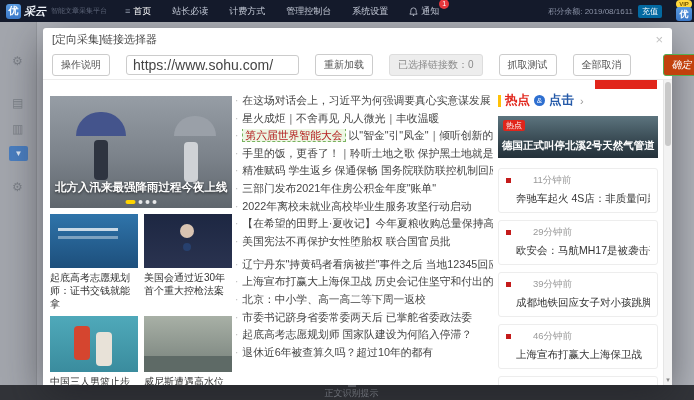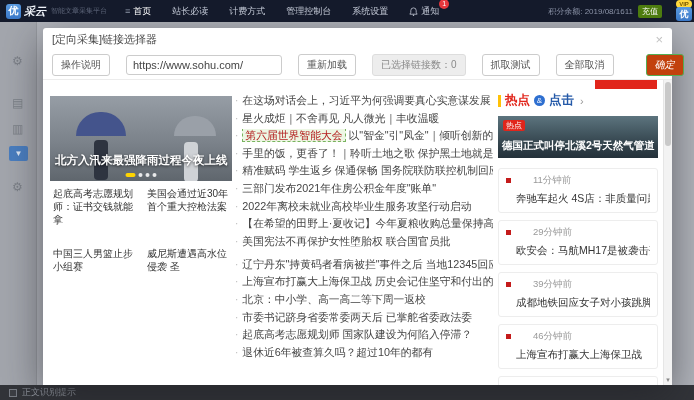--- a/index.html
+++ b/index.html
@@ -16,71 +16,71 @@
   .tagline { color:#5d6579; font-size:7px; margin-right:18px; }
   .nav { display:flex; align-items:center; gap:21px; }
   .nav-item { color:#c3c9d6; font-size:9px; cursor:pointer; display:flex; align-items:center; gap:3px; position:relative; }
   .nav-item.active { color:#ffffff; }
   .menu-glyph { font-size:9px; color:#8e96a8; }
   .badge { position:absolute; top:-6px; right:-10px; min-width:10px; height:10px; background:#e6373d;
     border-radius:6px; color:#fff; font-size:7px; display:flex; align-items:center; justify-content:center; padding:0 2px; }
   .bell { width:9px; height:9px; }
   .hd-right { margin-left:auto; display:flex; align-items:center; gap:5px; margin-right:26px; }
   .balance { color:#8a92a6; font-size:8px; }
-  .recharge { background:#4d7c0f; color:#fff; font-size:8px; padding:1px 4px; border-radius:2px; cursor:pointer; }
+  .recharge { background:#0369a1; color:#fff; font-size:8px; padding:1px 4px; border-radius:2px; cursor:pointer; }
   .vip-corner { position:absolute; right:2px; top:0px; z-index:40; display:flex; flex-direction:column; align-items:center; }
   .vip-pill { background:#ffd83d; color:#7a5b00; font-size:6px; font-weight:bold; border-radius:5px; padding:0 3px; line-height:8px; }
   .vip-sq { width:16px; height:14px; background:linear-gradient(180deg,#5a9ae0,#3a78c8); border-radius:3px;
     color:#fff; font-size:9px; font-weight:bold; display:flex; align-items:center; justify-content:center; margin-top:-1px; }
 
   
   .underlay { position:absolute; top:22px; left:0; right:0; bottom:0; background:#b2b5bc; }
   .under-left { position:absolute; top:0; left:0; width:37px; bottom:0; background:#a3a6ad; border-right:1px solid #96999f; }
   .under-icon { position:absolute; left:12px; color:#7c8088; font-size:12px; }
   .funnel-sq { position:absolute; left:9px; top:124px; width:19px; height:15px; background:#4a7ec0;
     border-radius:2px; color:#dfe8f5; font-size:8px; display:flex; align-items:center; justify-content:center; }
   .bottom-bar { position:absolute; left:0; right:0; bottom:0; height:15px; background:#323439;
-    display:flex; align-items:center; gap:5px; padding-left:9px; }
+    display:flex; align-items:center; padding-left:9px;flex-direction:column; }
   .chk { width:8px; height:8px; border:1px solid #787c84; background:#3c3e44; }
   .bottom-label { color:#8f949c; font-size:9px; }
 
   
   .modal { position:absolute; left:43px; top:28px; width:629px; height:357px; background:#fff;
     border-radius:3px; box-shadow:0 12px 40px rgba(30,30,35,.55); z-index:20; display:flex; flex-direction:column; }
   .modal-head { height:22px; display:flex; align-items:center; justify-content:space-between; padding:0 9px;gap:45px; }
   .modal-title { font-size:11px; color:#4a4a4a; }
   .modal-close { color:#c2c2c2; font-size:13px; cursor:pointer; line-height:1; }
   .toolbar { height:30px; display:flex; align-items:center; gap:16px; padding:0 9px; border-bottom:1px solid #ececec; }
   .btn { font-size:10px; color:#555; background:#fff; border:1px solid #ccc; border-radius:3px;
     padding:3px 8px; cursor:pointer; white-space:nowrap; }
   .btn-green { background:#c2410c; border-color:#54ad54; color:#fff;font-style:italic; }
-  .url-input { width:173px; height:20px; border:1px solid #ccc; border-radius:3px; font-size:11px;
+  .url-input { width:173px; height:20px; border:1px solid #ccc; border-radius:3px; font-size:14px;
     color:#444; padding:0 6px; font-family:"Liberation Sans",sans-serif; }
   .count-field { background:#ededed; border:1px solid #ddd; color:#8a8a8a; font-size:10px;
     padding:3px 8px; border-radius:3px; white-space:nowrap; }
   .spacer { flex:1; }
 
   
   .page { flex:1; position:relative; background:#fff; overflow:hidden; }
   .red-banner { position:absolute; left:552px; top:0; width:62px; height:9px; background:#e1251b; }
 
   .col-left { position:absolute; left:7px; top:16px; width:182px; }
-  .hero { height:85px; position:relative; background:linear-gradient(180deg,#969da5 0%,#7b828a 55%,#5f666d 100%); overflow:hidden; }
+  .hero { height:112px; position:relative; background:linear-gradient(180deg,#969da5 0%,#7b828a 55%,#5f666d 100%); overflow:hidden; }
   .umb { position:absolute; border-radius:50px 50px 0 0; }
   .umb1 { left:26px; top:16px; width:50px; height:24px; background:#44548c; }
   .umb2 { right:16px; top:20px; width:42px; height:20px; background:#9aa0a8; }
   .person { position:absolute; width:14px; height:40px; background:#2e3440; border-radius:4px; }
   .p1 { left:44px; top:44px; } .p2 { right:34px; top:46px; background:#cfd2d6; }
   .hero-caption { position:absolute; left:5px; bottom:13px; color:#fff; font-size:11.5px; font-weight:bold;
     text-shadow:0 1px 3px rgba(0,0,0,.7); white-space:nowrap; }
   .dots { position:absolute; bottom:4px; left:50%; transform:translateX(-50%); display:flex; gap:3px; align-items:center; }
   .dot { width:4px; height:4px; border-radius:2px; background:rgba(255,255,255,.85); }
   .dot.active { width:10px; background:#ffd400; }
   .thumb-grid { display:grid; grid-template-columns:88px 88px; column-gap:6px; row-gap:6px; margin-top:6px; }
-  .cell { display:flex; flex-direction:row; gap:3px;justify-content:flex-end; }
+  .cell { display:flex; flex-direction:column; gap:3px; }
   .thumb { height:54px; position:relative; overflow:hidden; }
   .t0 { background:linear-gradient(180deg,#2f74aa,#1d4f7c); }
   .t0::after { content:""; position:absolute; left:8px; top:14px; width:60px; height:3px; background:rgba(255,255,255,.75); box-shadow:0 8px 0 rgba(255,255,255,.4); }
   .t1 { background:linear-gradient(180deg,#1d2742,#2a3350); }
   .t1::after { content:""; position:absolute; left:36px; top:10px; width:14px; height:14px; border-radius:50%; background:#d9c4b2; box-shadow:0 16px 0 -3px #27406e; }
   .t2 { background:linear-gradient(180deg,#4fa9ba,#3a8c9e); height:56px; }
   .t2::after { content:""; position:absolute; left:24px; top:10px; width:16px; height:34px; background:#d5452f; border-radius:4px; box-shadow:22px 6px 0 #e8e2d8; }
   .t3 { background:linear-gradient(180deg,#a8b0a6,#76807a); height:56px; }
   .t3::after { content:""; position:absolute; left:0; bottom:0; width:100%; height:16px; background:#5e6a66; }
   .thumb-cap { font-size:10px; color:#333; line-height:1.3; }

